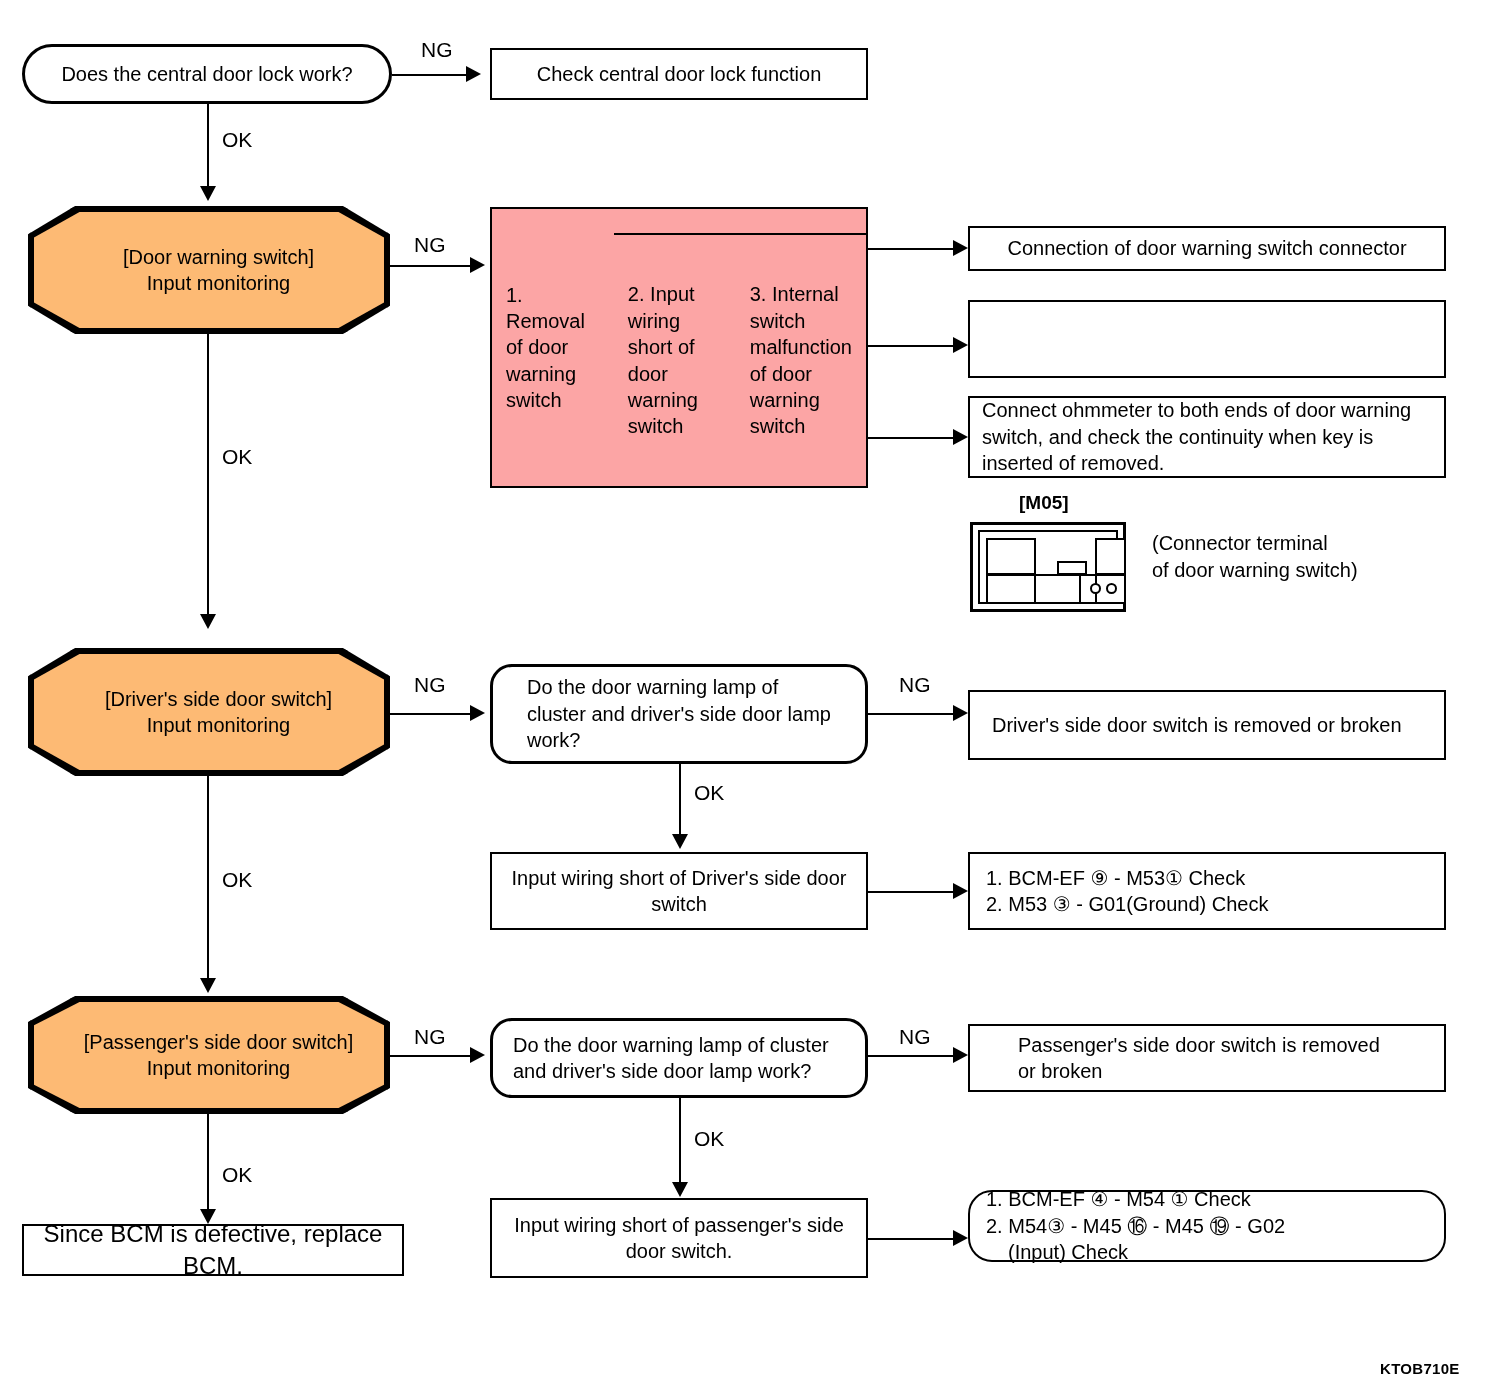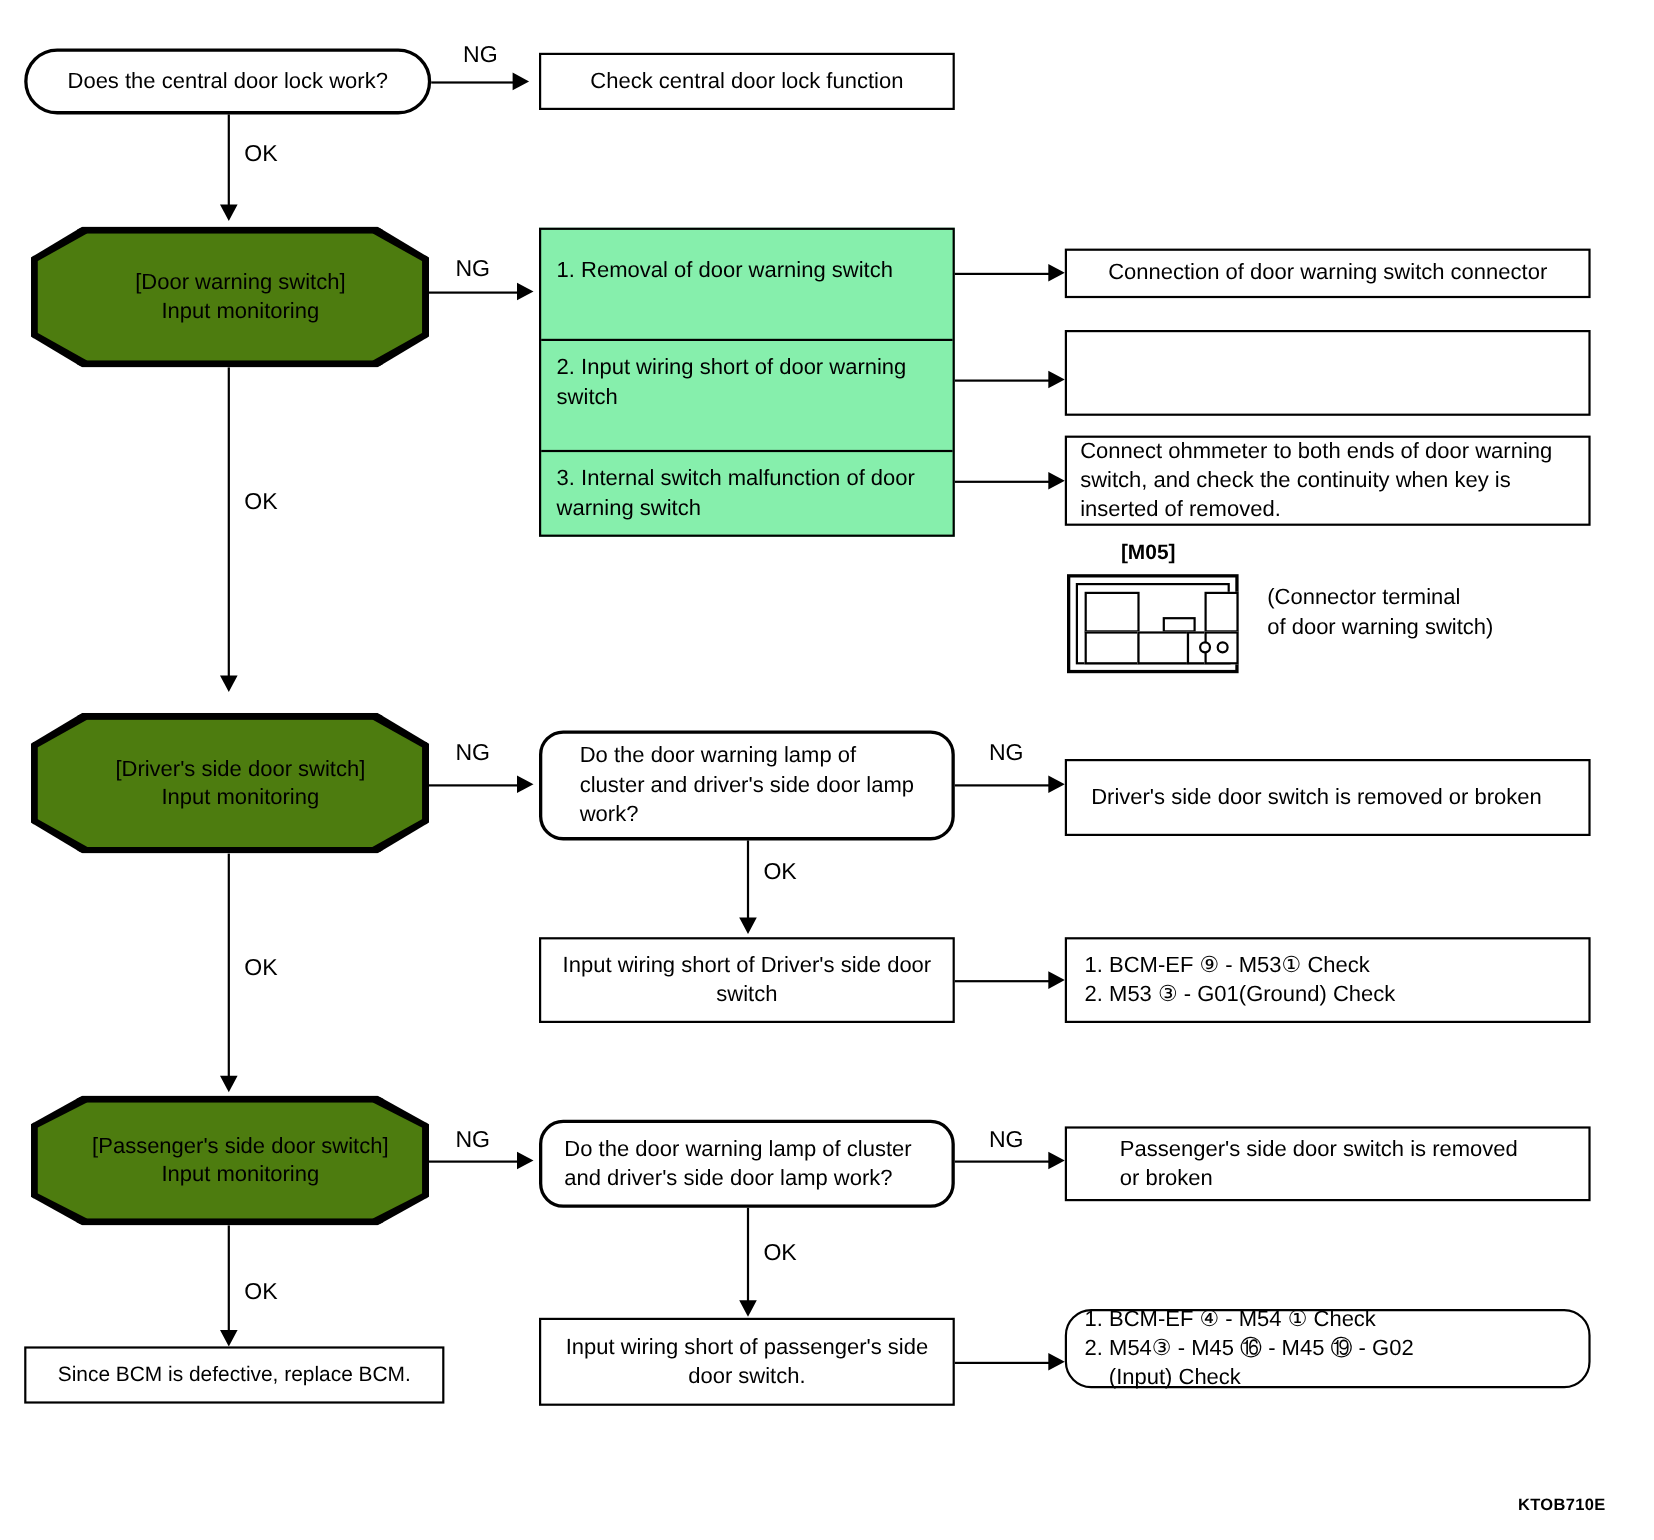--- a/index.html
+++ b/index.html
@@ -41,21 +41,21 @@
     border: 3px solid #000;
     border-radius: 2px;
     -webkit-clip-path: polygon(13% 0%, 87% 0%, 100% 22%, 100% 78%, 87% 100%, 13% 100%, 0% 78%, 0% 22%);
     clip-path: polygon(13% 0%, 87% 0%, 100% 22%, 100% 78%, 87% 100%, 13% 100%, 0% 78%, 0% 22%);
     background: #000;
     padding: 0;
   }
   .oct > .oct-inner {
     position: absolute;
     left: 3px; top: 3px; right: 3px; bottom: 3px;
-    background: #4d7c0f;
+    background: #fdba74;
     -webkit-clip-path: polygon(13% 0%, 87% 0%, 100% 22%, 100% 78%, 87% 100%, 13% 100%, 0% 78%, 0% 22%);
     clip-path: polygon(13% 0%, 87% 0%, 100% 22%, 100% 78%, 87% 100%, 13% 100%, 0% 78%, 0% 22%);
     display: flex;
     align-items: center;
     justify-content: center;
     padding-left: 19px;
   }
   .rounded-rect {
     border: 3px solid #000;
     border-radius: 22px;
@@ -63,23 +63,22 @@
 
   .txt { padding: 0 16px; width: 100%; }
   .txt.center { text-align: center; }
   .txt.left { text-align: left; }
 
   
   .split {
     position: absolute;
     box-sizing: border-box;
     border: 2.5px solid #000;
-    background: #86efac;
+    background: #fca5a5;
     display: flex;
-    flex-direction: column;
   }
   .split .row {
     flex: 1 1 0;
     display: flex;
     align-items: center;
     font-size: 20px;
     line-height: 1.32;
     padding: 0 14px;
     box-sizing: border-box;
   }
@@ -330,18 +329,18 @@
       <div>2. M54③ - M45 ⑯ - M45 ⑲ - G02</div>
       <div style="padding-left:22px;">(Input) Check</div>
     </div>
   </div>
 
   <div class="vline" style="left:207px; top:1114px; height:104px;"></div>
   <div class="arrow-d" style="left:200px; top:1209px;"></div>
   <div class="edge-label" style="left:222px; top:1163px;">OK</div>
 
   <div class="node rect" style="left:22px; top:1224px; width:382px; height:52px;">
-    <div class="txt center" style="font-size:19px;">Since BCM is defective, replace BCM.</div>
+    <div class="txt center" style="font-size:24px;">Since BCM is defective, replace BCM.</div>
   </div>
 
   <div id="footer-code" style="left:1380px; top:1360px;">KTOB710E</div>
 
 </div>
 
 </body></html>

